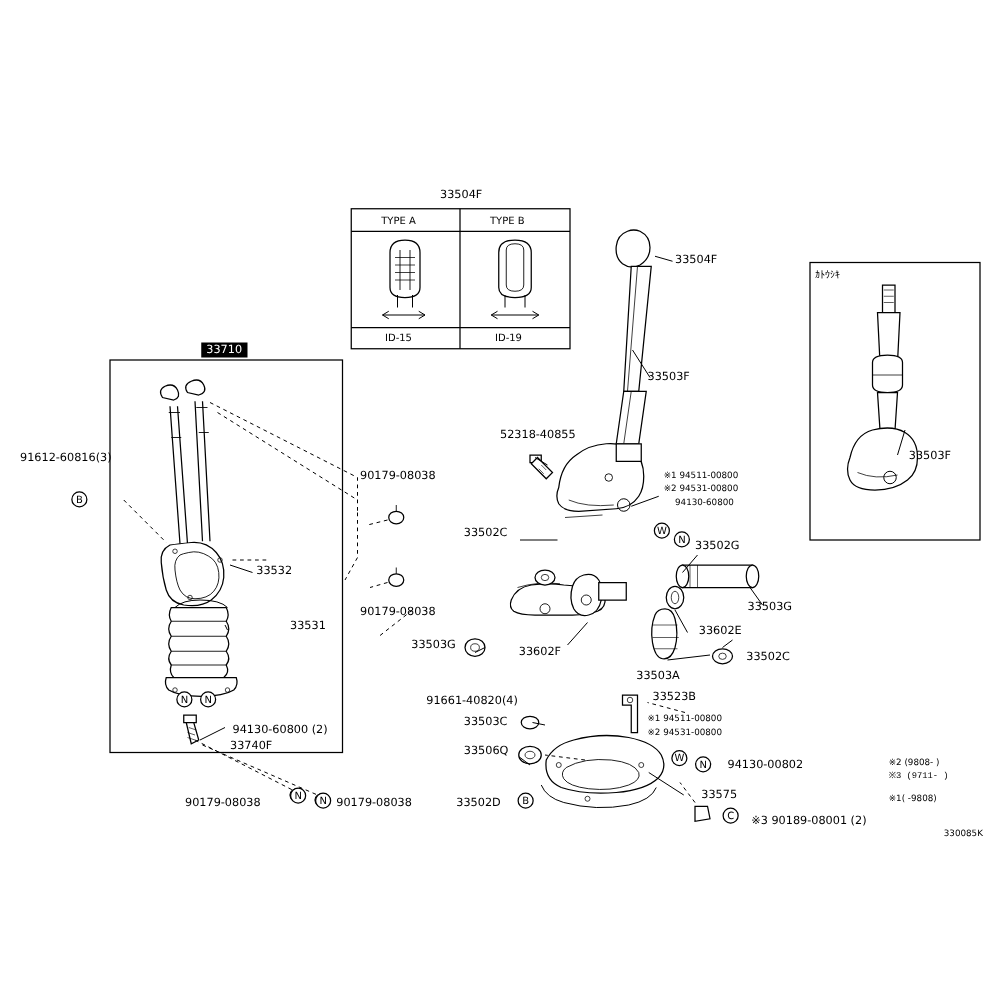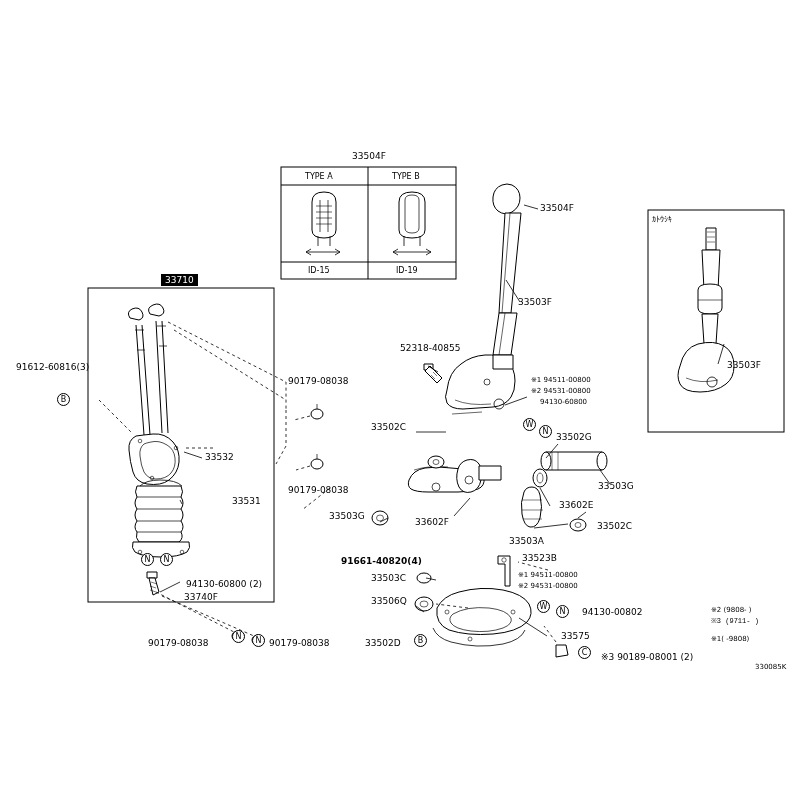--- a/index.html
+++ b/index.html
@@ -262,21 +262,21 @@
   <div class="lbl" style="left:288px; top:485px;">90179-08038</div>
 
   <div class="lbl" style="left:16px; top:362px;text-align:right;">91612-60816(3)</div>
   <div class="lbl" style="left:205px; top:452px;">33532</div>
   <div class="lbl" style="left:190px; top:496px;margin-left:42px;">33531</div>
   <div class="lbl" style="left:186px; top:579px;">94130-60800 (2)</div>
   <div class="lbl" style="left:184px; top:592px;">33740F</div>
   <div class="lbl" style="left:148px; top:638px;">90179-08038</div>
   <div class="lbl" style="left:269px; top:638px;">90179-08038</div>
 
-  <div class="lbl" style="left:341px; top:556px;font-weight:bold;">91661-40820(4)</div>
+  <div class="lbl" style="left:341px; top:556px;">91661-40820(4)</div>
   <div class="lbl" style="left:371px; top:573px;">33503C</div>
   <div class="lbl" style="left:371px; top:596px;">33506Q</div>
   <div class="lbl" style="left:365px; top:638px;">33502D</div>
 
   <div class="lbl" style="left:522px; top:553px;">33523B</div>
   <div class="lbl tiny" style="left:518px; top:570px;">※1 94511-00800</div>
   <div class="lbl tiny" style="left:518px; top:581px;">※2 94531-00800</div>
   <div class="lbl" style="left:582px; top:607px;">94130-00802</div>
   <div class="lbl" style="left:561px; top:631px;">33575</div>
   <div class="lbl" style="left:601px; top:652px;">※3 90189-08001 (2)</div>

